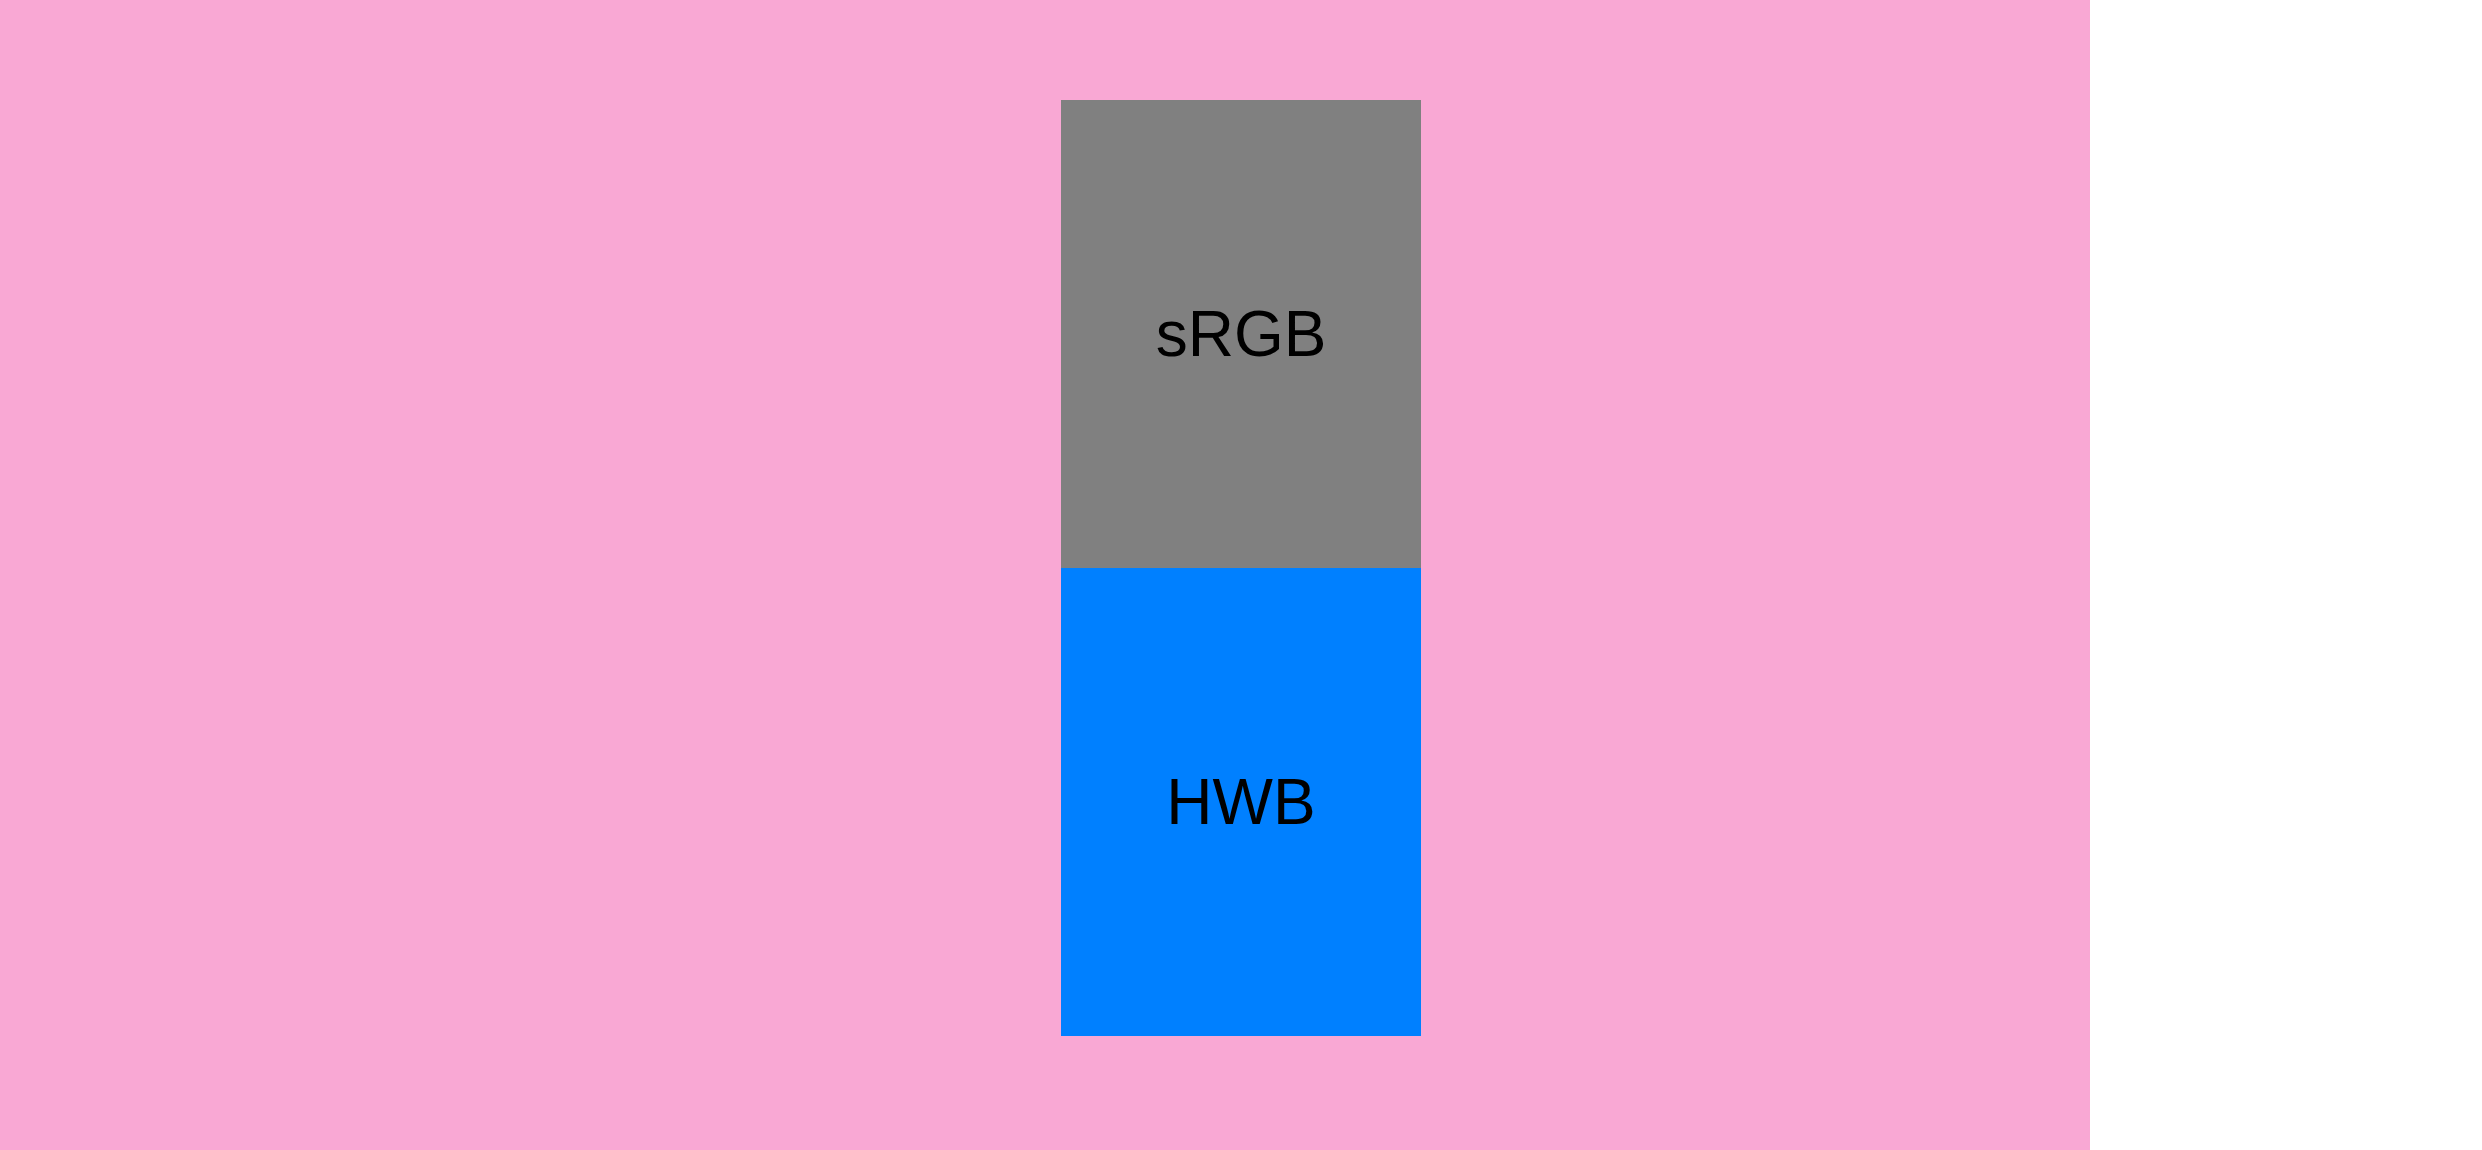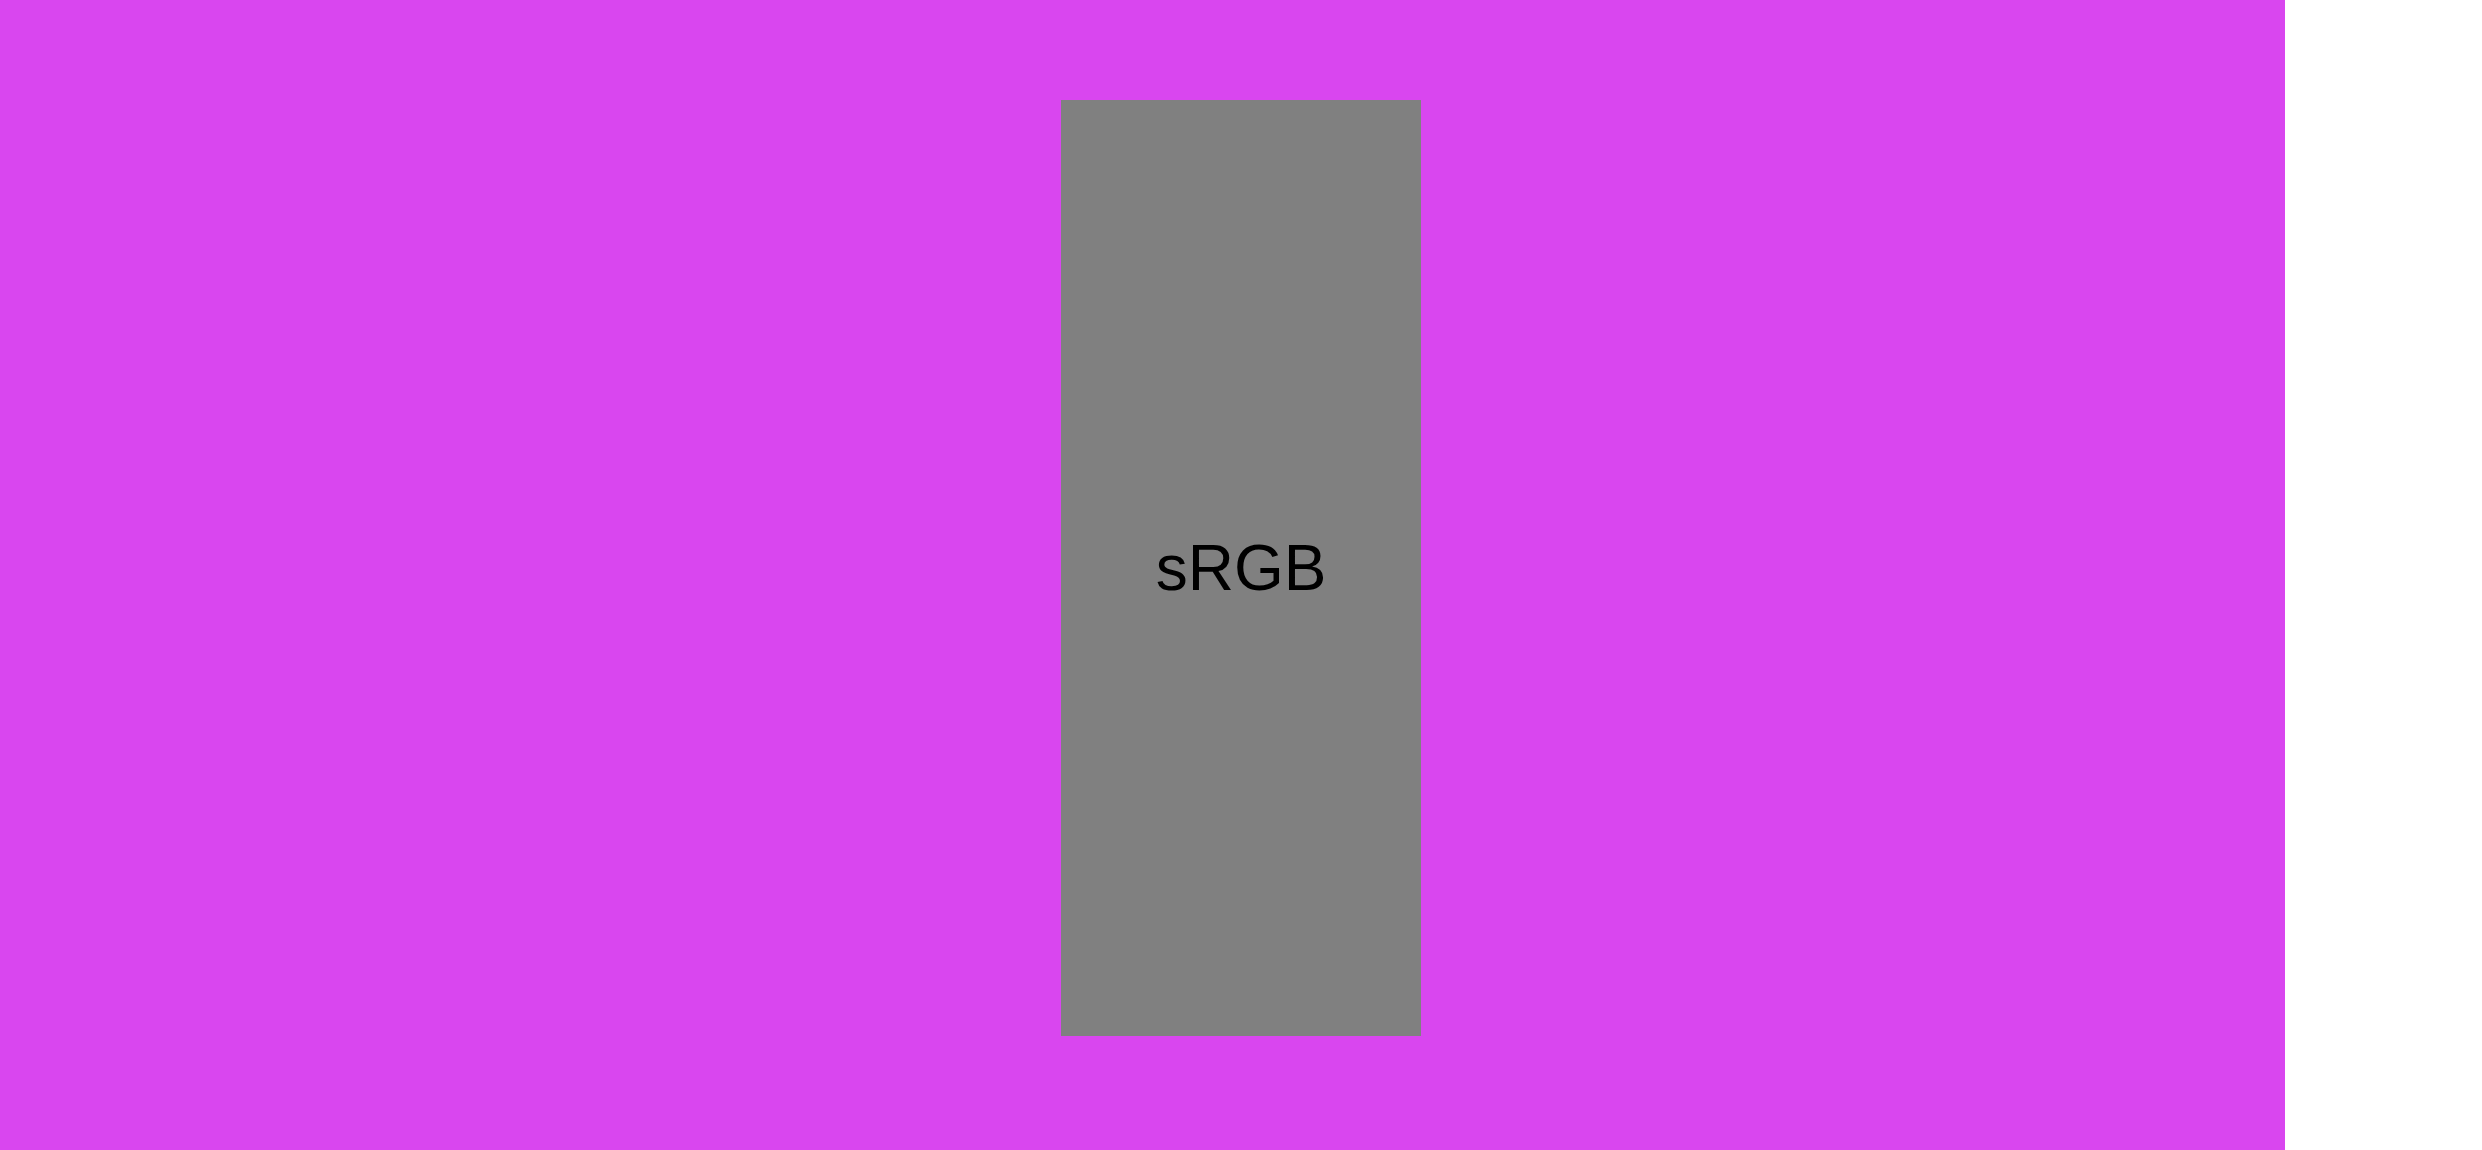--- a/index.html
+++ b/index.html
@@ -3,23 +3,23 @@
 <meta charset="utf-8">
 <style>
   html, body {
     margin: 0;
     padding: 0;
     background: #ffffff;
     font-family: "Liberation Sans", sans-serif;
   }
   .canvas {
     position: relative;
-    width: 2285px;
+    width: 2090px;
     height: 1150px;
-    background: #d946ef;
+    background: #f9a8d4;
     overflow: hidden;
   }
   .swatch-column {
     position: absolute;
     left: 1061px;
     top: 100px;
     width: 360px;
     height: 936px;
     display: flex;
     flex-direction: column;
@@ -43,15 +43,18 @@
 
 <div class="canvas">
   <div class="swatch-column">
 
     <div class="swatch" style="background-color: rgb(128, 128, 128);">
       <span class="swatch-label">sRGB</span>
     </div>
 
 
 
+    <div class="swatch" style="background-color: rgb(0, 128, 255);">
+      <span class="swatch-label">HWB</span>
+    </div>
 
   </div>
 </div>
 
 </body></html>

